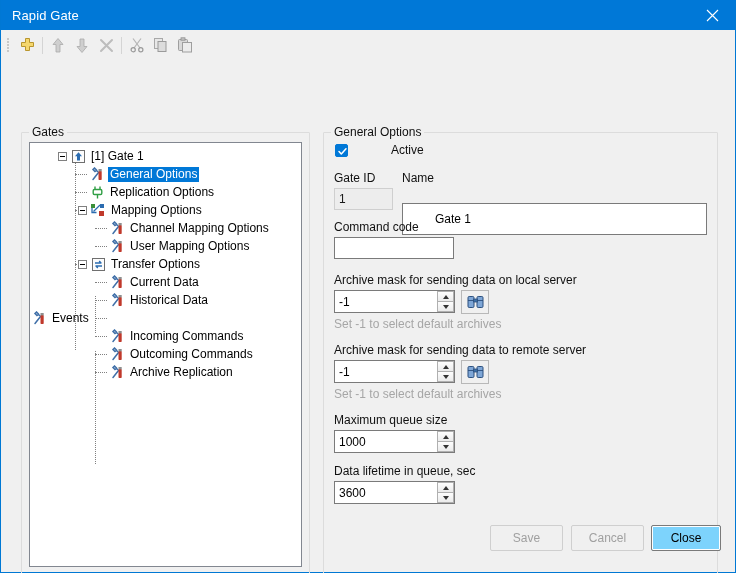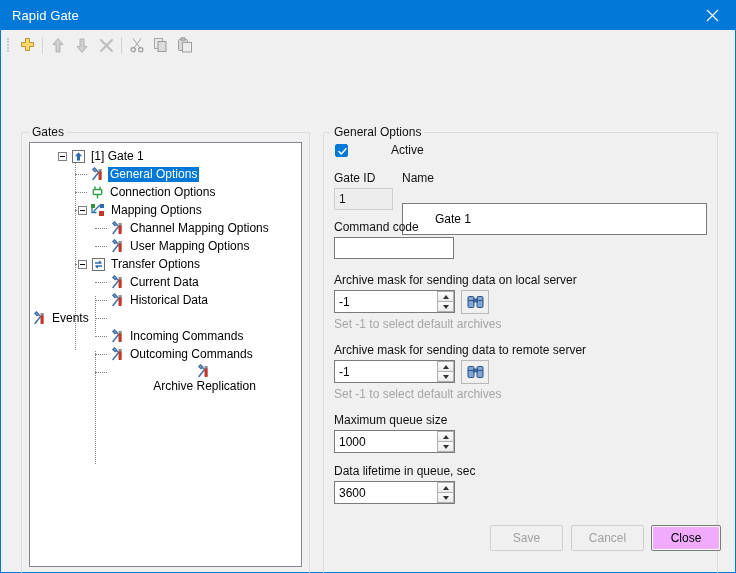--- a/index.html
+++ b/index.html
@@ -254,21 +254,21 @@
     height: 26px;
     border-radius: 2px;
     font-size: 12px;
     display: flex; align-items: center; justify-content: center;
     background: #f0f0f0;
     border: 1px solid #cfcfcf;
     color: #a0a0a0;
     cursor: default;
   }
   .footer-btn.enabled {
-    background: #f0abfc;
+    background: #7dd3fc;
     border: 1px solid #7a7a7a;
     color: #000;
     cursor: pointer;
     box-shadow: 0 0 0 1px #ffffff inset;
   }
 </style>
 </head>
 <body>
 
 <div class="window">
@@ -382,21 +382,21 @@
 
           <div class="tnode" style="padding-left:58px;">
             <div class="hline" style="left:45px; top:9px; width:12px;"></div>
             <div class="ticon">
               <svg width="15" height="15" viewBox="0 0 15 15">
                 <path d="M5 1.5 v3 M10 1.5 v3" stroke="#2f9e44" stroke-width="1.4"></path>
                 <rect x="3.2" y="4.5" width="8.6" height="5" rx="1.2" fill="none" stroke="#2f9e44" stroke-width="1.4"></rect>
                 <path d="M7.5 9.5 v4" stroke="#2f9e44" stroke-width="1.4"></path>
               </svg>
             </div>
-            <span class="tlabel">Connection Options</span>
+            <span class="tlabel">Replication Options</span>
           </div>
 
           <div class="tnode" style="padding-left:46px;">
             <div class="hline" style="left:45px; top:9px; width:4px;"></div>
             <div class="expander">
                 <div class="box"></div>
               </div>
             <div class="ticon">
               <svg width="16" height="15" viewBox="0 0 16 15">
                 <path d="M10 2 L3.5 8.5" stroke="#2b6cb0" stroke-width="1.3"></path>
@@ -500,21 +500,21 @@
             <div class="ticon">
               <svg width="15" height="15" viewBox="0 0 15 15">
                 <path d="M3 12.5 L8.5 5.5 L6.5 3.5 L5 4.5 L3 2.5 L4.5 1 L6.5 3" stroke="#3f6fa8" stroke-width="1.5" fill="none" stroke-linecap="round"></path>
                 <rect x="8.5" y="4" width="3.2" height="9" rx="0.7" fill="#c0392b"></rect>
                 <rect x="8.5" y="2" width="3.2" height="2.4" fill="#8f8f8f"></rect>
               </svg>
             </div>
             <span class="tlabel">Outcoming Commands</span>
           </div>
 
-          <div class="tnode" style="padding-left:78px;flex-direction:column;">
+          <div class="tnode" style="padding-left:78px;">
             <div class="hline" style="left:65px; top:9px; width:12px;"></div>
             <div class="ticon">
               <svg width="15" height="15" viewBox="0 0 15 15">
                 <path d="M3 12.5 L8.5 5.5 L6.5 3.5 L5 4.5 L3 2.5 L4.5 1 L6.5 3" stroke="#3f6fa8" stroke-width="1.5" fill="none" stroke-linecap="round"></path>
                 <rect x="8.5" y="4" width="3.2" height="9" rx="0.7" fill="#c0392b"></rect>
                 <rect x="8.5" y="2" width="3.2" height="2.4" fill="#8f8f8f"></rect>
               </svg>
             </div>
             <span class="tlabel">Archive Replication</span>
           </div>

